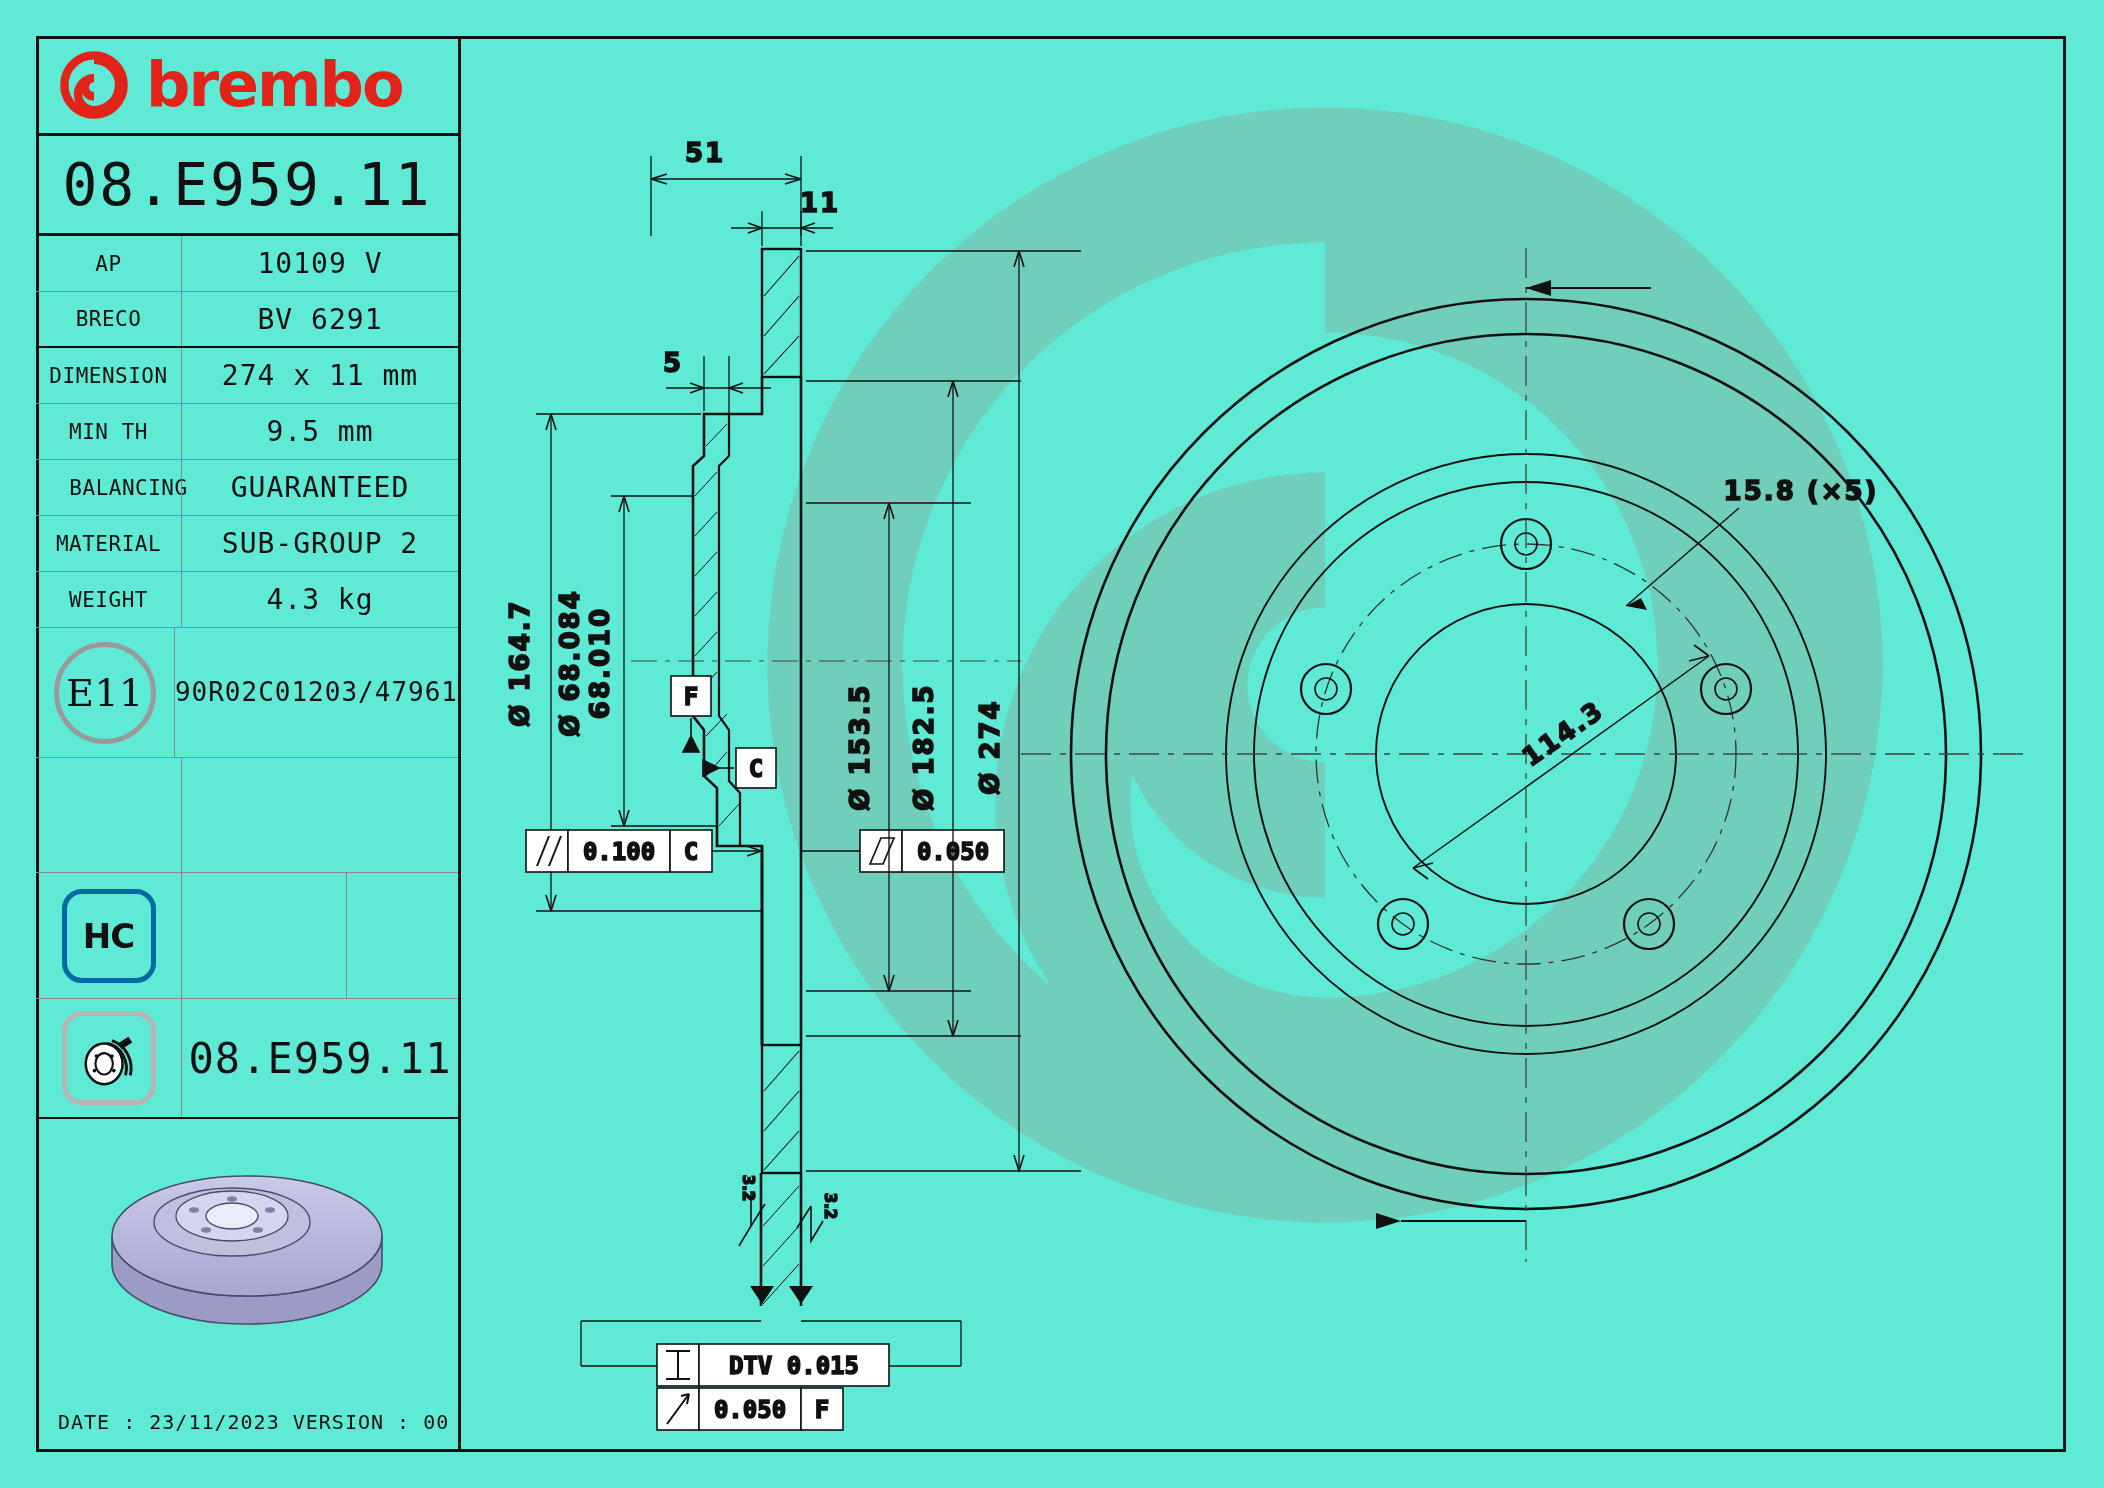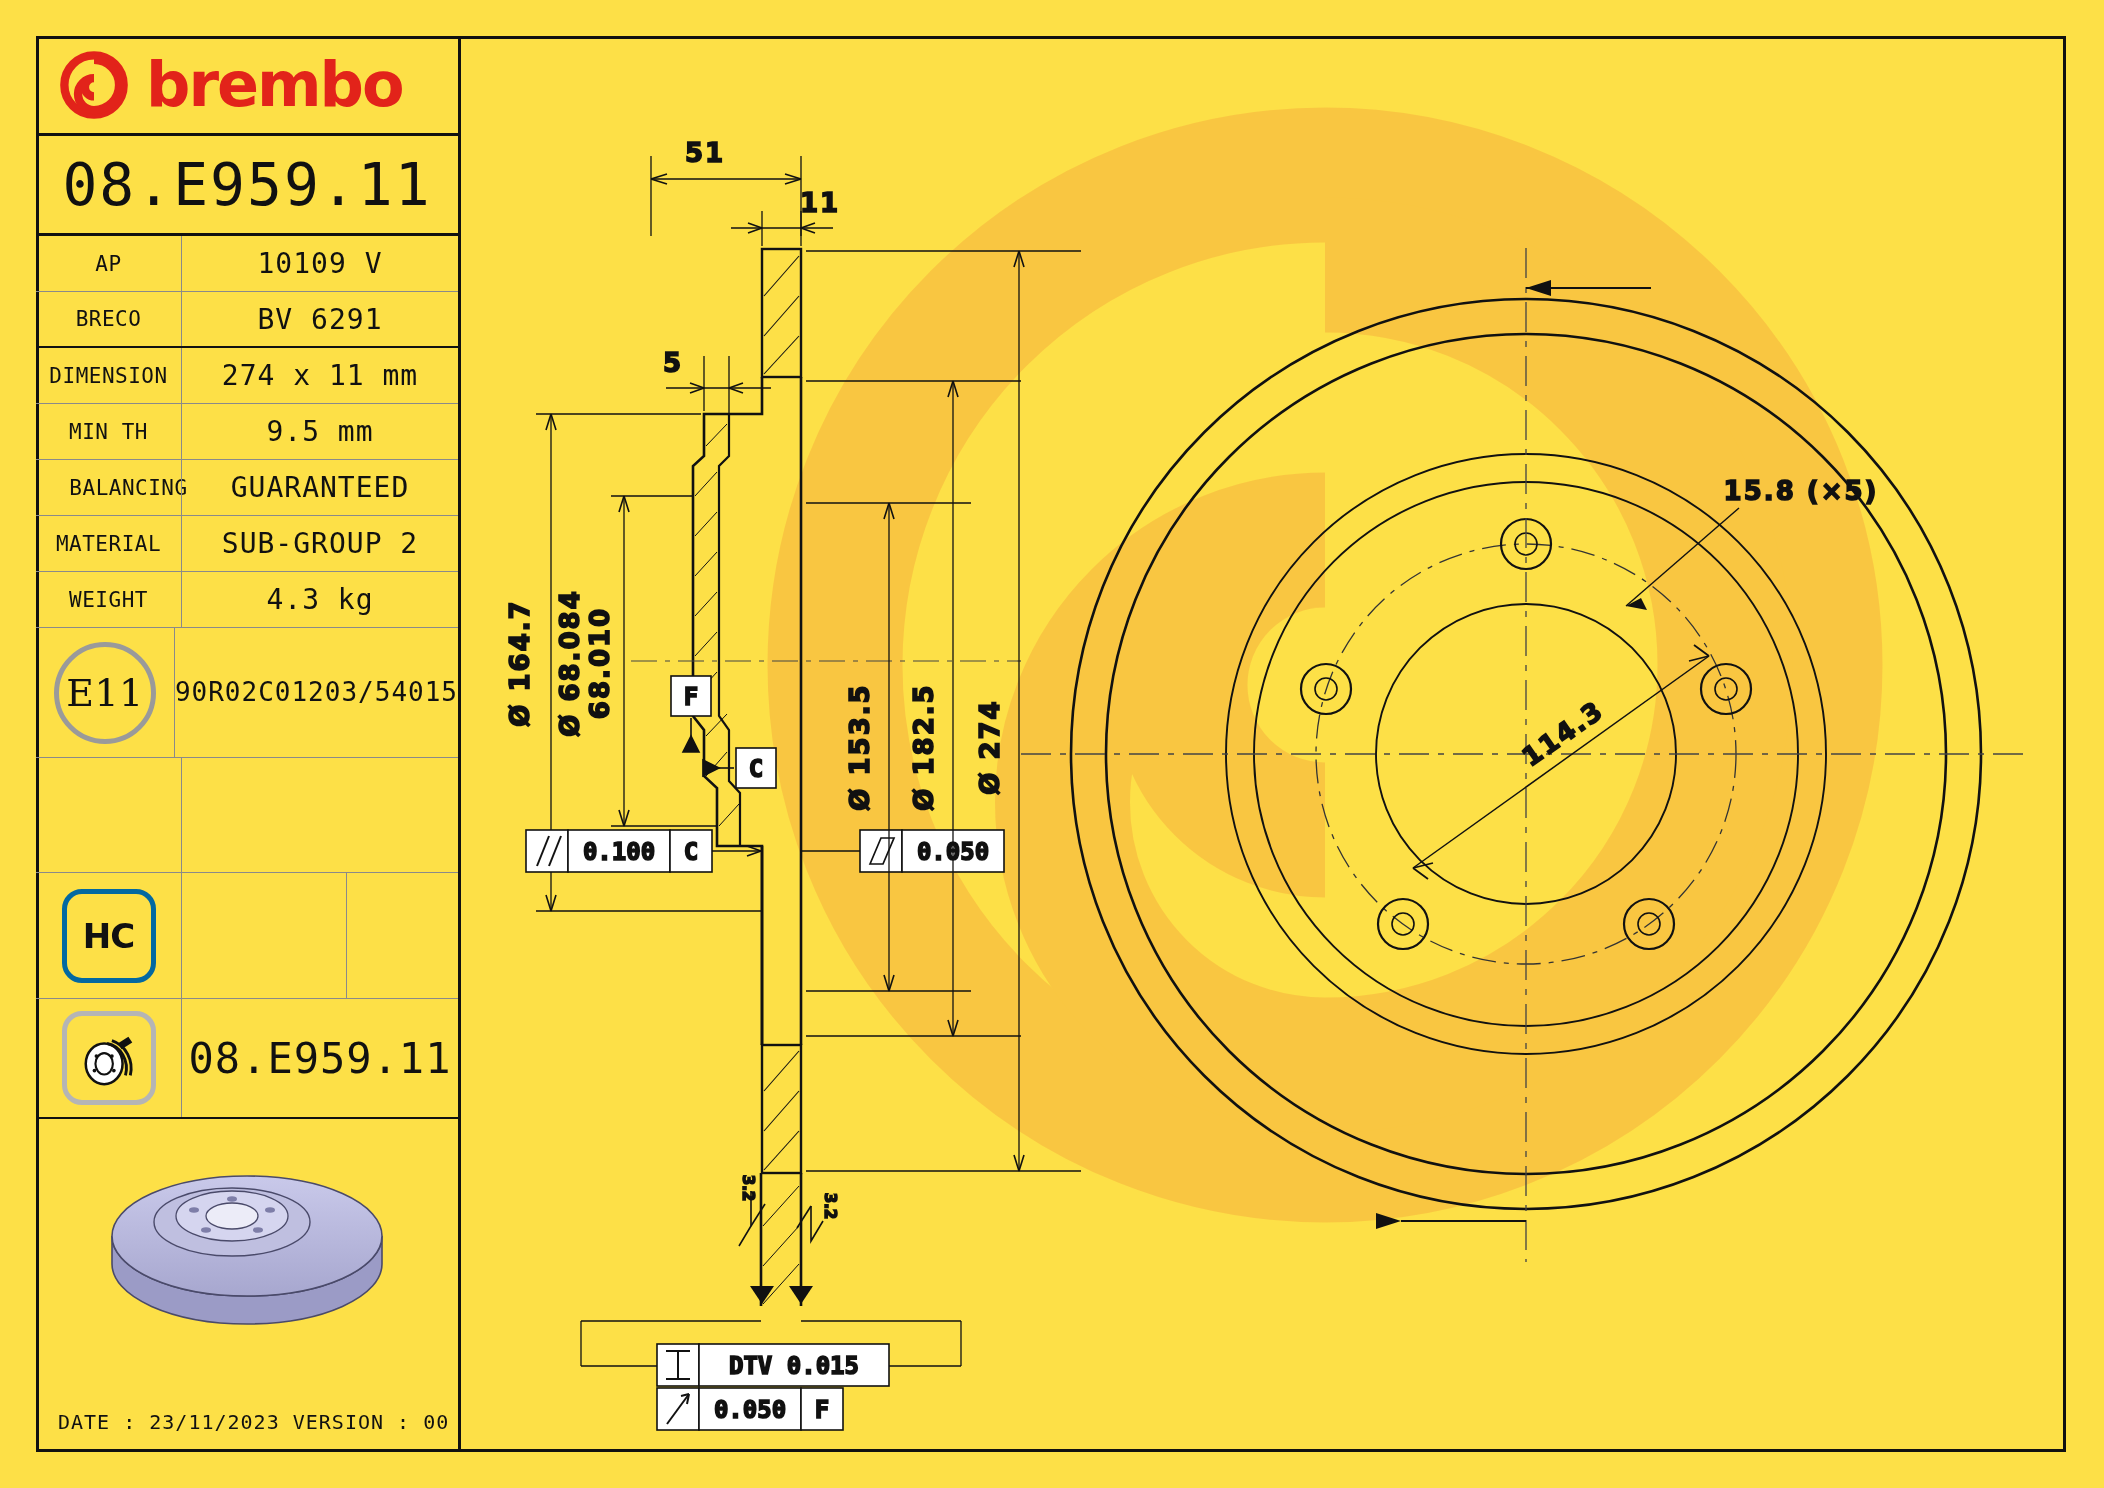--- a/index.html
+++ b/index.html
@@ -7,21 +7,21 @@
     padding: 0;
     background: #ffffff;
   }
   body {
     font-family: "DejaVu Sans Mono", "Liberation Mono", monospace;
   }
   #page {
     position: relative;
     width: 2104px;
     height: 1488px;
-    background: #fde047;
+    background: #5eead4;
     overflow: hidden;
   }
 
   
   #watermark {
     position: absolute;
     left: 700px;
     top: 30px;
     width: 1250px;
     height: 1270px;
@@ -268,21 +268,21 @@
       <div class="cell-label" style="width:145px;">WEIGHT</div>
       <div class="cell-value sep">4.3 kg</div>
     </div>
 
     <div class="panel-row thin" style="height:130px;">
       <div class="cell-label" style="width:145px;">
         <div class="e11-badge">E11</div>
       </div>
       <div class="cell-value sep" style="flex-direction:row; font-size:26px; line-height:1.35;">
         <div>90R</div>
-        <div>02C01203/54015</div>
+        <div>02C01203/47961</div>
       </div>
     </div>
 
     <div class="panel-row thin" style="height:115px;">
       <div class="cell-label" style="width:145px;"></div>
       <div class="cell-value sep"></div>
     </div>
 
     <div class="panel-row thin" style="height:126px;">
       <div class="cell-label" style="width:145px;">

